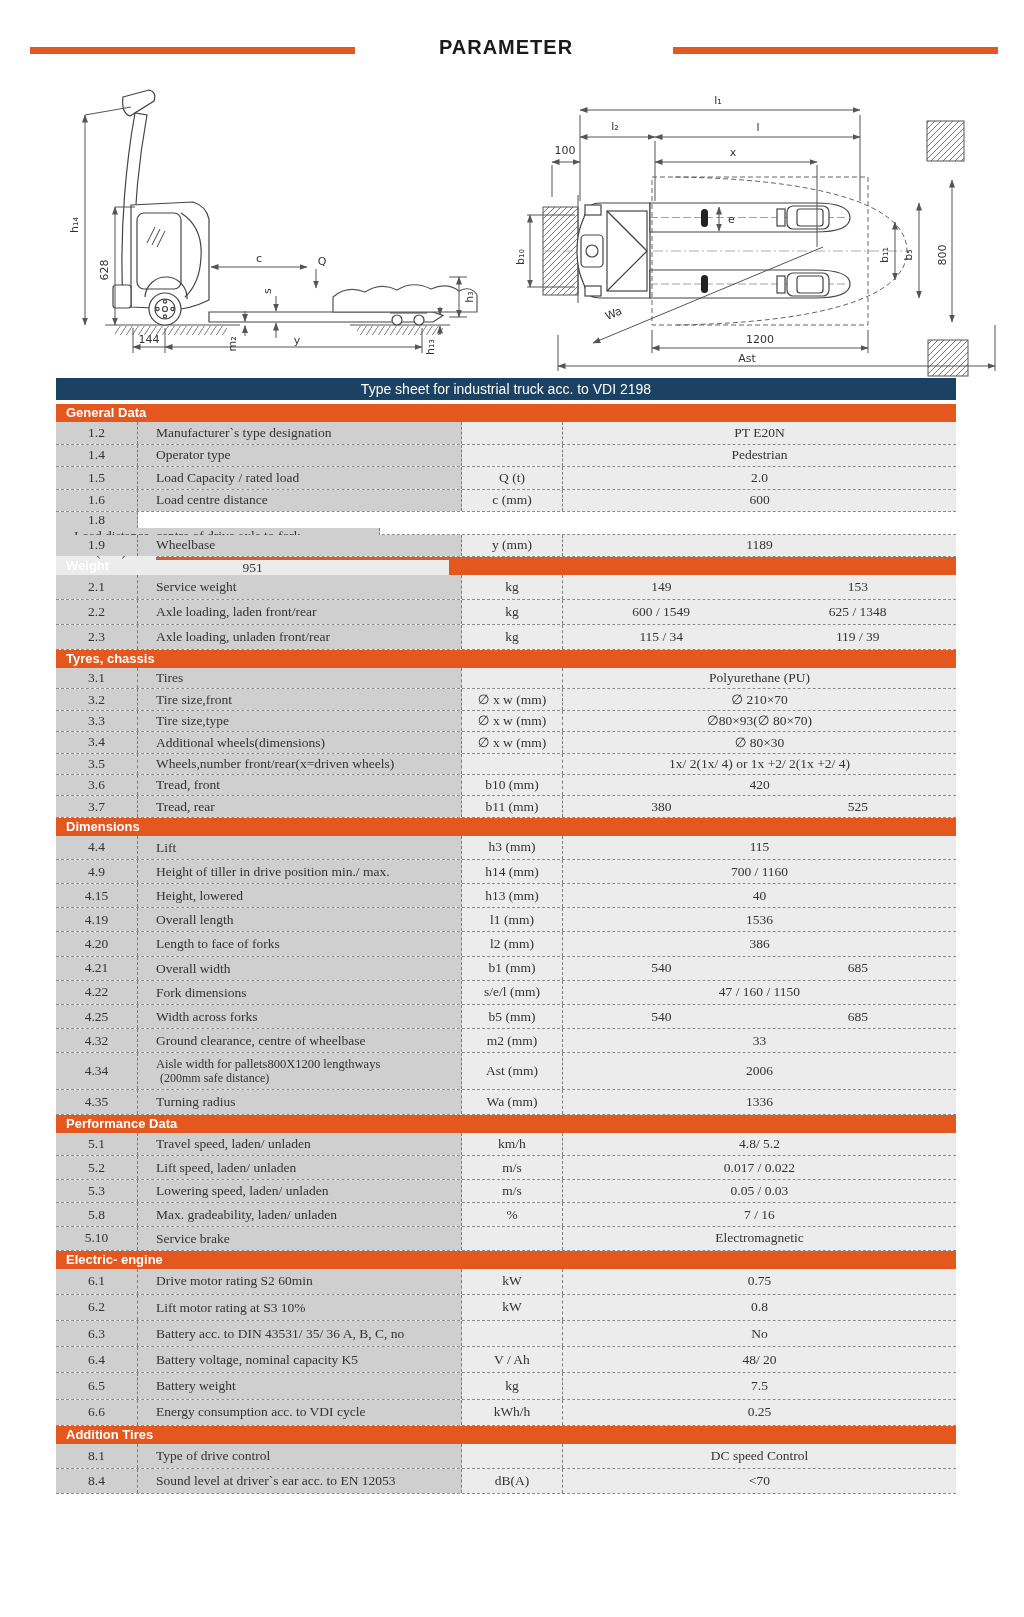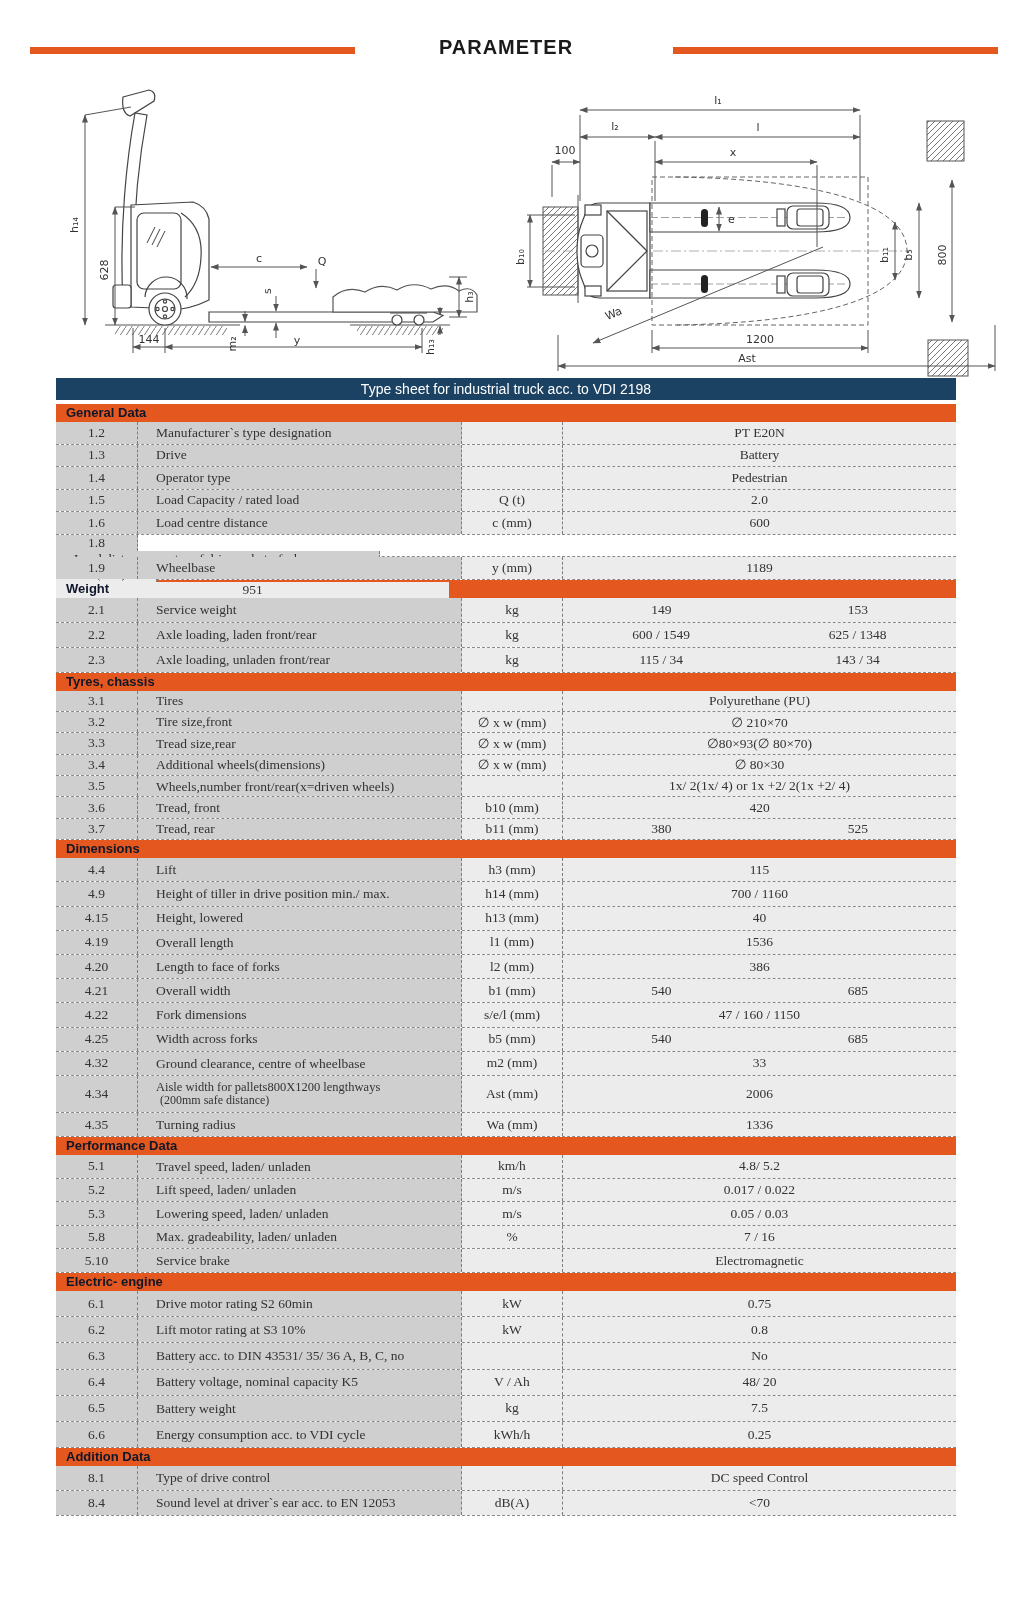--- a/index.html
+++ b/index.html
@@ -14,21 +14,21 @@
       letter-spacing:1px;color:#1a1a1a;}
   
   .drawing{position:absolute;top:85px;}
   #side-view{left:35px;}
   #top-view{left:515px;}
   svg text{font-family:"DejaVu Sans",sans-serif;font-size:11px;fill:#333;}
   
   #spec-table{position:absolute;left:56px;top:378px;width:900px;}
   #table-title{height:22px;background:#1b4262;color:#fff;text-align:center;line-height:22px;
       font-family:"Liberation Sans",sans-serif;font-size:14px;margin-bottom:4px;}
-  .sec-head{height:18px;background:#e4571e;color:#0f172a;line-height:18px;padding-left:10px;
+  .sec-head{height:18px;background:#e4571e;color:#ffffff;line-height:18px;padding-left:10px;
       font-family:"Liberation Sans",sans-serif;font-size:13px;font-weight:bold;box-sizing:border-box;}
   .row{display:flex;box-sizing:border-box;border-bottom:1px dashed #8a8a8a;font-size:13.5px;}
   .cell{box-sizing:border-box;display:flex;align-items:center;}
   .c-num{width:82px;background:#cfcfcf;justify-content:center;border-right:1px dashed #7d7d7d;}
   .c-label{width:324px;background:#cfcfcf;border-right:1px dashed #7d7d7d;
       padding-left:18px;flex-direction:column;align-items:flex-start;justify-content:center;line-height:1.15;}
   .c-unit{width:101px;background:#ececec;justify-content:center;border-right:1px dashed #7d7d7d;}
   .c-val{width:393px;background:#ececec;justify-content:center;}
   .c-val .vhalf{width:50%;text-align:center;}
   .label2{font-size:12px;padding-left:4px;}
@@ -206,28 +206,20 @@
         <div class="sec-head">General  Data</div>
         <div class="row" style="height: 22.5px;">
           <div class="cell c-num">1.2</div>
           <div class="cell c-label">
             <div>Manufacturer`s type designation</div>
           </div>
           <div class="cell c-unit"></div>
           <div class="cell c-val">PT E20N</div>
         </div>
         <div class="row" style="height: 22.5px;">
-          <div class="cell c-num">1.3</div>
-          <div class="cell c-label">
-            <div>Drive</div>
-          </div>
-          <div class="cell c-unit"></div>
-          <div class="cell c-val">Battery</div>
-        </div>
-        <div class="row" style="height: 22.5px;">
           <div class="cell c-num">1.4</div>
           <div class="cell c-label">
             <div>Operator type</div>
           </div>
           <div class="cell c-unit"></div>
           <div class="cell c-val">Pedestrian</div>
         </div>
         <div class="row" style="height: 22.5px;">
           <div class="cell c-num">1.5</div>
           <div class="cell c-label">
@@ -284,21 +276,21 @@
           </div>
         </div>
         <div class="row" style="height: 25px;">
           <div class="cell c-num">2.3</div>
           <div class="cell c-label">
             <div>Axle loading, unladen front/rear</div>
           </div>
           <div class="cell c-unit">kg</div>
           <div class="cell c-val">
             <div class="vhalf">115 / 34</div>
-            <div class="vhalf">143 / 34</div>
+            <div class="vhalf">119 / 39</div>
           </div>
         </div>
         <div class="sec-head">Tyres, chassis</div>
         <div class="row" style="height: 21.4px;">
           <div class="cell c-num">3.1</div>
           <div class="cell c-label">
             <div>Tires</div>
           </div>
           <div class="cell c-unit"></div>
           <div class="cell c-val">Polyurethane (PU)</div>
@@ -307,21 +299,21 @@
           <div class="cell c-num">3.2</div>
           <div class="cell c-label">
             <div>Tire size,front</div>
           </div>
           <div class="cell c-unit">∅ x w (mm)</div>
           <div class="cell c-val">∅ 210×70</div>
         </div>
         <div class="row" style="height: 21.4px;">
           <div class="cell c-num">3.3</div>
           <div class="cell c-label">
-            <div>Tread size,rear</div>
+            <div>Tire size,type</div>
           </div>
           <div class="cell c-unit">∅ x w (mm)</div>
           <div class="cell c-val">∅80×93(∅ 80×70)</div>
         </div>
         <div class="row" style="height: 21.4px;">
           <div class="cell c-num">3.4</div>
           <div class="cell c-label">
             <div>Additional wheels(dimensions)</div>
           </div>
           <div class="cell c-unit">∅ x w (mm)</div>
@@ -533,21 +525,21 @@
           <div class="cell c-val">7.5</div>
         </div>
         <div class="row" style="height: 26.2px;">
           <div class="cell c-num">6.6</div>
           <div class="cell c-label">
             <div>Energy consumption acc. to VDI cycle</div>
           </div>
           <div class="cell c-unit">kWh/h</div>
           <div class="cell c-val">0.25</div>
         </div>
-        <div class="sec-head">Addition Data</div>
+        <div class="sec-head">Addition Tires</div>
         <div class="row" style="height: 25px;">
           <div class="cell c-num">8.1</div>
           <div class="cell c-label">
             <div>Type of drive control</div>
           </div>
           <div class="cell c-unit"></div>
           <div class="cell c-val">DC speed Control</div>
         </div>
         <div class="row" style="height: 25px;">
           <div class="cell c-num">8.4</div>

